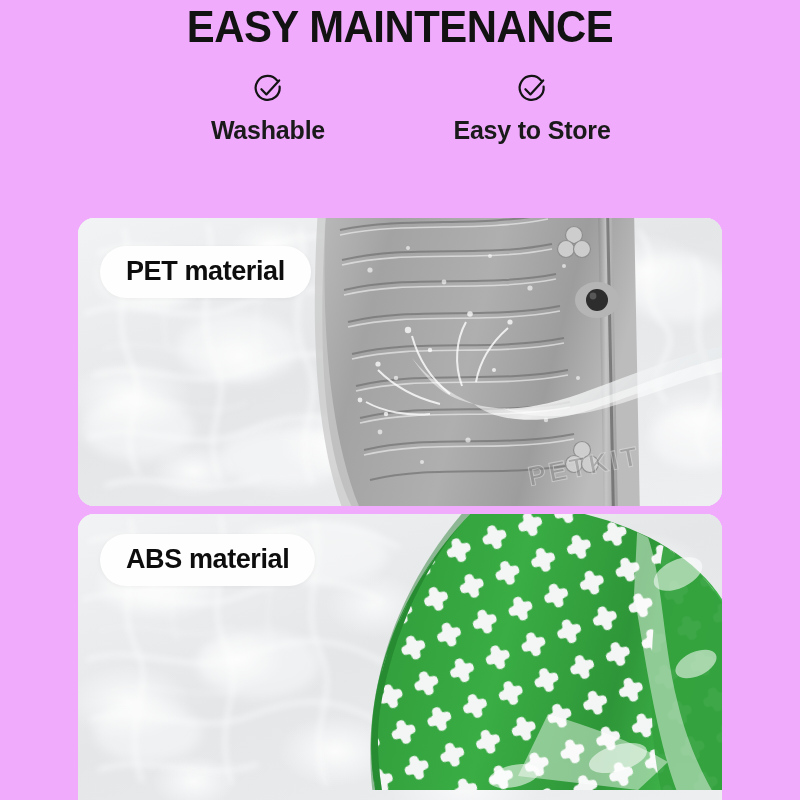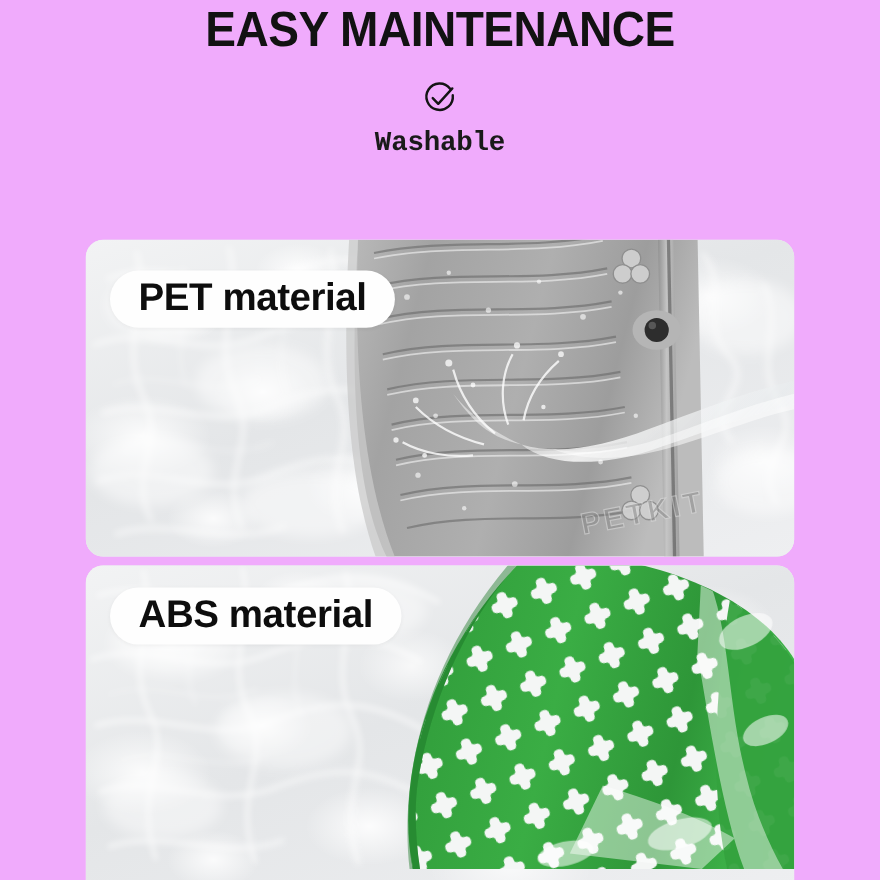--- a/index.html
+++ b/index.html
@@ -24,21 +24,20 @@
     font-family:"Liberation Sans","DejaVu Sans",sans-serif;
     transform:scaleX(0.93);
     transform-origin:center top;
     white-space:nowrap;
   }
 
   .features{
     position:absolute;left:0;top:72px;width:800px;
     display:flex;justify-content:center;
     gap:64px;
-    font-family:Liberation Mono, monospace;
   }
   .feature{
     display:flex;flex-direction:column;align-items:center;
     width:200px;
   }
   .check-icon{display:block;width:34px;height:34px;}
   .feature-label{
     margin-top:9px;
     font-size:25px;
     line-height:30px;
@@ -81,21 +80,21 @@
     position:absolute;
     left:22px;
     background:#fefefe;
     border-radius:30px;
     padding:9px 26px 11px 26px;
     box-shadow:0 1px 4px rgba(0,0,0,.05);
   }
   #pill-pet{top:28px;}
   #pill-abs{top:20px;}
   .pill-text{
-    font-size:35px;
+    font-size:27px;
     line-height:32px;
     font-weight:800;
     color:#0d0d0d;
     white-space:nowrap;
     letter-spacing:-0.4px;
   }
 
   .product-layer{position:absolute;inset:0;}
 </style>
 </head>
@@ -110,20 +109,29 @@
     <div class="feature">
       <span>
         <svg class="check-icon" viewBox="0 0 34 34" aria-hidden="true">
           <path d="M26.2 8.6 A 12 12 0 1 0 28.6 14.6" fill="none" stroke="#141414" stroke-width="2.2" stroke-linecap="round"></path>
           <path d="M10.4 17.2 L15.4 22.4 L28.2 8.4" fill="none" stroke="#141414" stroke-width="2.2" stroke-linecap="round" stroke-linejoin="round"></path>
         </svg>
       </span>
       <span class="feature-label">Washable</span>
     </div>
 
+    <div class="feature">
+      <span>
+        <svg class="check-icon" viewBox="0 0 34 34" aria-hidden="true">
+          <path d="M26.2 8.6 A 12 12 0 1 0 28.6 14.6" fill="none" stroke="#141414" stroke-width="2.2" stroke-linecap="round"></path>
+          <path d="M10.4 17.2 L15.4 22.4 L28.2 8.4" fill="none" stroke="#141414" stroke-width="2.2" stroke-linecap="round" stroke-linejoin="round"></path>
+        </svg>
+      </span>
+      <span class="feature-label">Easy to Store</span>
+    </div>
 
   </div>
 
   <div class="panel" id="panel-pet">
 
     <div class="water-bg"></div>
 
     <svg class="caustics" viewBox="0 0 644 288" preserveAspectRatio="none">
       <defs>
         <filter id="softA">

